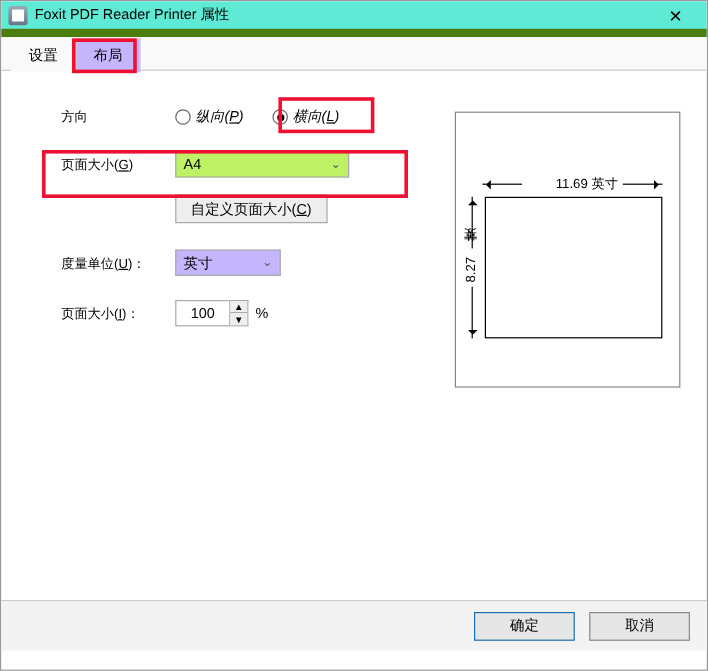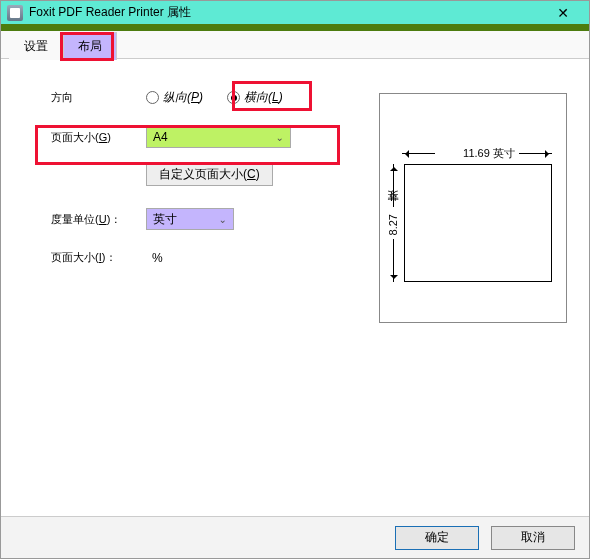--- a/index.html
+++ b/index.html
@@ -137,21 +137,21 @@
     content:""; position:absolute; left:-3px; bottom:-1px; border:4px solid transparent; border-top-color:#000;
   }
   .preview-height-label{
     writing-mode: vertical-rl; transform: rotate(180deg); padding:4px 0; white-space:nowrap;
   }
   .preview-page{
     position:absolute; left:24px; right:14px; top:70px; bottom:40px;
     border:1.5px solid #000; background:#fff;
   }
   .footer{
-    position:absolute; left:0; right:0; bottom:0; height:42px;
+    position:absolute; left:0; right:0; bottom:16px; height:42px;
     border-top:1px solid #ccc; display:flex; justify-content:flex-end; align-items:center;
     gap:12px; padding-right:14px; background:#f3f3f3;
   }
   .footer .fbtn{
     width:84px; height:24px; border:1px solid #888; background:#e6e6e6;
     font-size:12px; cursor:pointer; display:flex; align-items:center; justify-content:center;
   }
   .footer .fbtn.primary{ border-color:#1a6fb5; }
 </style>
 </head>
@@ -215,20 +215,27 @@
       <div class="select small">
         <span>英寸</span>
         <span class="chev">⌄</span>
       </div>
     </div>
 
     <div class="row">
       <span class="label">
         <span>页面大小(</span><span class="underline">I</span><span>)：</span>
       </span>
+      <div class="spinner">
+        <input value="100" style="">
+        <div class="arrows">
+          <span>▲</span>
+          <span>▼</span>
+        </div>
+      </div>
       <span style="margin-left:6px">%</span>
     </div>
 
   </div>
 
   <div class="preview-col">
     <div class="preview-frame">
       <div class="preview-width-arrow">
         <span class="arrow-line arrow-left"></span>
         <span class="preview-width-label">11.69 英寸</span>

